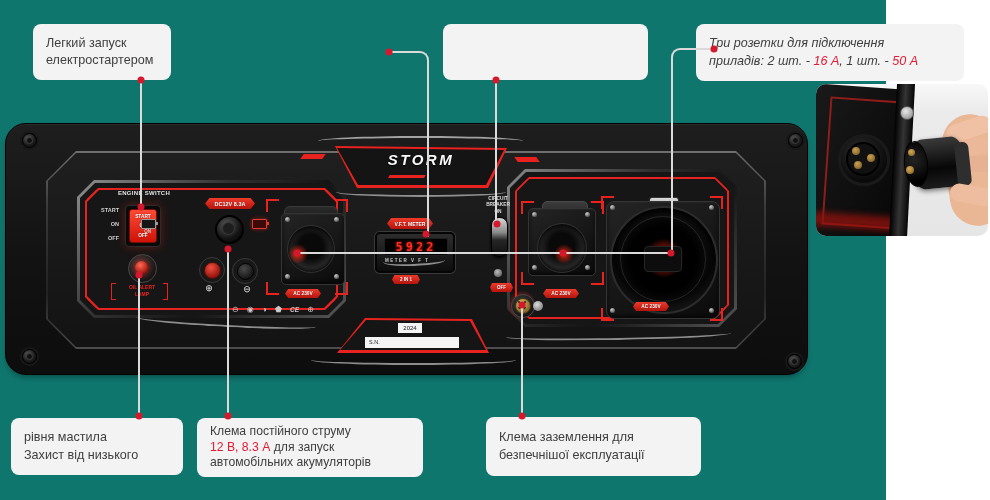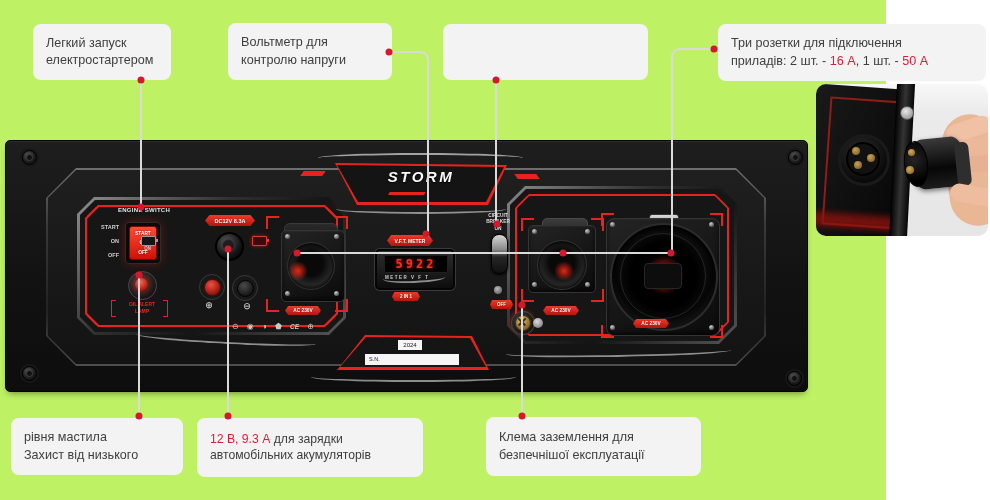--- a/index.html
+++ b/index.html
@@ -1,31 +1,31 @@
 <!DOCTYPE html>
 <html><head>
 <meta charset="utf-8">
 <style>
   html,body{margin:0;padding:0;background:#fff;}
   body{width:990px;height:500px;position:relative;overflow:hidden;font-family:"Liberation Sans",sans-serif;}
   .abs{position:absolute;}
-  .stage{position:absolute;left:0;top:0;width:886px;height:500px;background:#bef264;}
+  .stage{position:absolute;left:0;top:0;width:886px;height:500px;background:#0f766e;}
   
   .callout{position:absolute;background:#f3f3f4;border-radius:8px;display:flex;flex-direction:column;justify-content:center;box-sizing:border-box;padding:0 13px;color:#3e3e3e;font-size:12.6px;line-height:17.5px;}
   .callout .cl-line{white-space:nowrap;}
   .callout .red{color:#e01b32;}
   .c3{font-size:12.2px;line-height:15.5px;}
   
   .vline{position:absolute;width:2px;background:#dadada;z-index:40;}
   .hline{position:absolute;height:2px;background:#dadada;z-index:40;}
   .elbow-r{position:absolute;border-top:2px solid #dadada;border-right:2px solid #dadada;border-top-right-radius:9px;z-index:40;}
   .elbow-l{position:absolute;border-top:2px solid #dadada;border-left:2px solid #dadada;border-top-left-radius:9px;z-index:40;}
   .dot{position:absolute;width:7px;height:7px;border-radius:50%;background:#d5182b;transform:translate(-50%,-50%);z-index:41;}
   
-  .panel{position:absolute;left:5px;top:140px;width:801px;height:250px;background:linear-gradient(180deg,#1e1e1e,#121212 55%,#0d0d0d);border-radius:5px;border:1px solid #000;box-shadow:0 4px 7px -3px rgba(0,0,0,.45), inset 0 1px 0 rgba(255,255,255,.06);}
+  .panel{position:absolute;left:5px;top:123px;width:801px;height:250px;background:linear-gradient(180deg,#1e1e1e,#121212 55%,#0d0d0d);border-radius:21px;border:1px solid #000;box-shadow:0 4px 7px -3px rgba(0,0,0,.45), inset 0 1px 0 rgba(255,255,255,.06);}
   .screw{position:absolute;width:13px;height:13px;border-radius:50%;background:radial-gradient(circle at 40% 35%,#5a5a5a,#1c1c1c 55%,#0a0a0a);border:1px solid #000;box-shadow:0 0 0 2px #181818;}
   .screw i{position:absolute;inset:3px;border-radius:50%;background:#111;border:1px solid #3d3d3d;}
   .lens{position:absolute;display:flex;align-items:center;justify-content:center;background:linear-gradient(180deg,#ef3a2a,#b5140d);clip-path:polygon(0 50%,9% 0,91% 0,100% 50%,91% 100%,9% 100%);color:#fff;font-weight:bold;white-space:nowrap;text-shadow:0 0 1px #6e0a05;}
   .ck{position:absolute;width:11px;height:11px;border:0 solid #e8231f;}
   .ck-tl{border-top-width:2.5px;border-left-width:2.5px;}
   .ck-tr{border-top-width:2.5px;border-right-width:2.5px;}
   .ck-bl{border-bottom-width:2.5px;border-left-width:2.5px;}
   .ck-br{border-bottom-width:2.5px;border-right-width:2.5px;}
   .tri{position:absolute;width:12px;height:12px;background:#e8231f;}
   .tri-tl{clip-path:polygon(0 0,100% 0,0 100%);}
@@ -53,37 +53,34 @@
 </style>
 </head>
 <body>
 
 <div class="stage">
 
   <div class="callout" style="left:33px;top:24px;width:138px;height:56px;">
     <div class="cl-line"><span>Легкий запуск</span></div>
     <div class="cl-line"><span>електростартером</span></div>
   </div>
-  <div class="callout" style="left:228px;top:23px;width:164px;height:57px;">
-    <div class="cl-line"><span>Вольтметр для</span></div>
-    <div class="cl-line"><span>контролю напруги</span></div>
-  </div>
   <div class="callout" style="left:443px;top:24px;width:205px;height:56px;">
   </div>
-  <div class="callout" style="left:718px;top:24px;width:268px;height:57px;">
+  <div class="callout" style="left:696px;top:24px;width:268px;height:57px;font-style:italic;">
     <div class="cl-line"><span>Три розетки для підключення</span></div>
     <div class="cl-line"><span>приладів: 2 шт. - </span><span class="red">16 А</span><span>, 1 шт. - </span><span class="red">50 А</span></div>
   </div>
 
   <div class="callout" style="left:11px;top:418px;width:172px;height:57px;">
     <div class="cl-line"><span>рівня мастила</span></div>
     <div class="cl-line"><span>Захист від низького</span></div>
   </div>
   <div class="callout c3" style="left:197px;top:418px;width:226px;height:59px;">
-    <div class="cl-line"><span class="red">12 В, 9.3 А</span><span> для зарядки</span></div>
+    <div class="cl-line"><span>Клема постійного струму</span></div>
+    <div class="cl-line"><span class="red">12 В, 8.3 А</span><span> для запуск</span></div>
     <div class="cl-line"><span>автомобільних акумуляторів</span></div>
   </div>
   <div class="callout" style="left:486px;top:417px;width:215px;height:59px;">
     <div class="cl-line"><span>Клема заземлення для</span></div>
     <div class="cl-line"><span>безпечнішої експлуатації</span></div>
   </div>
 
   <div class="panel">
 
     <div class="screw" style="left:16px;top:9px;">

